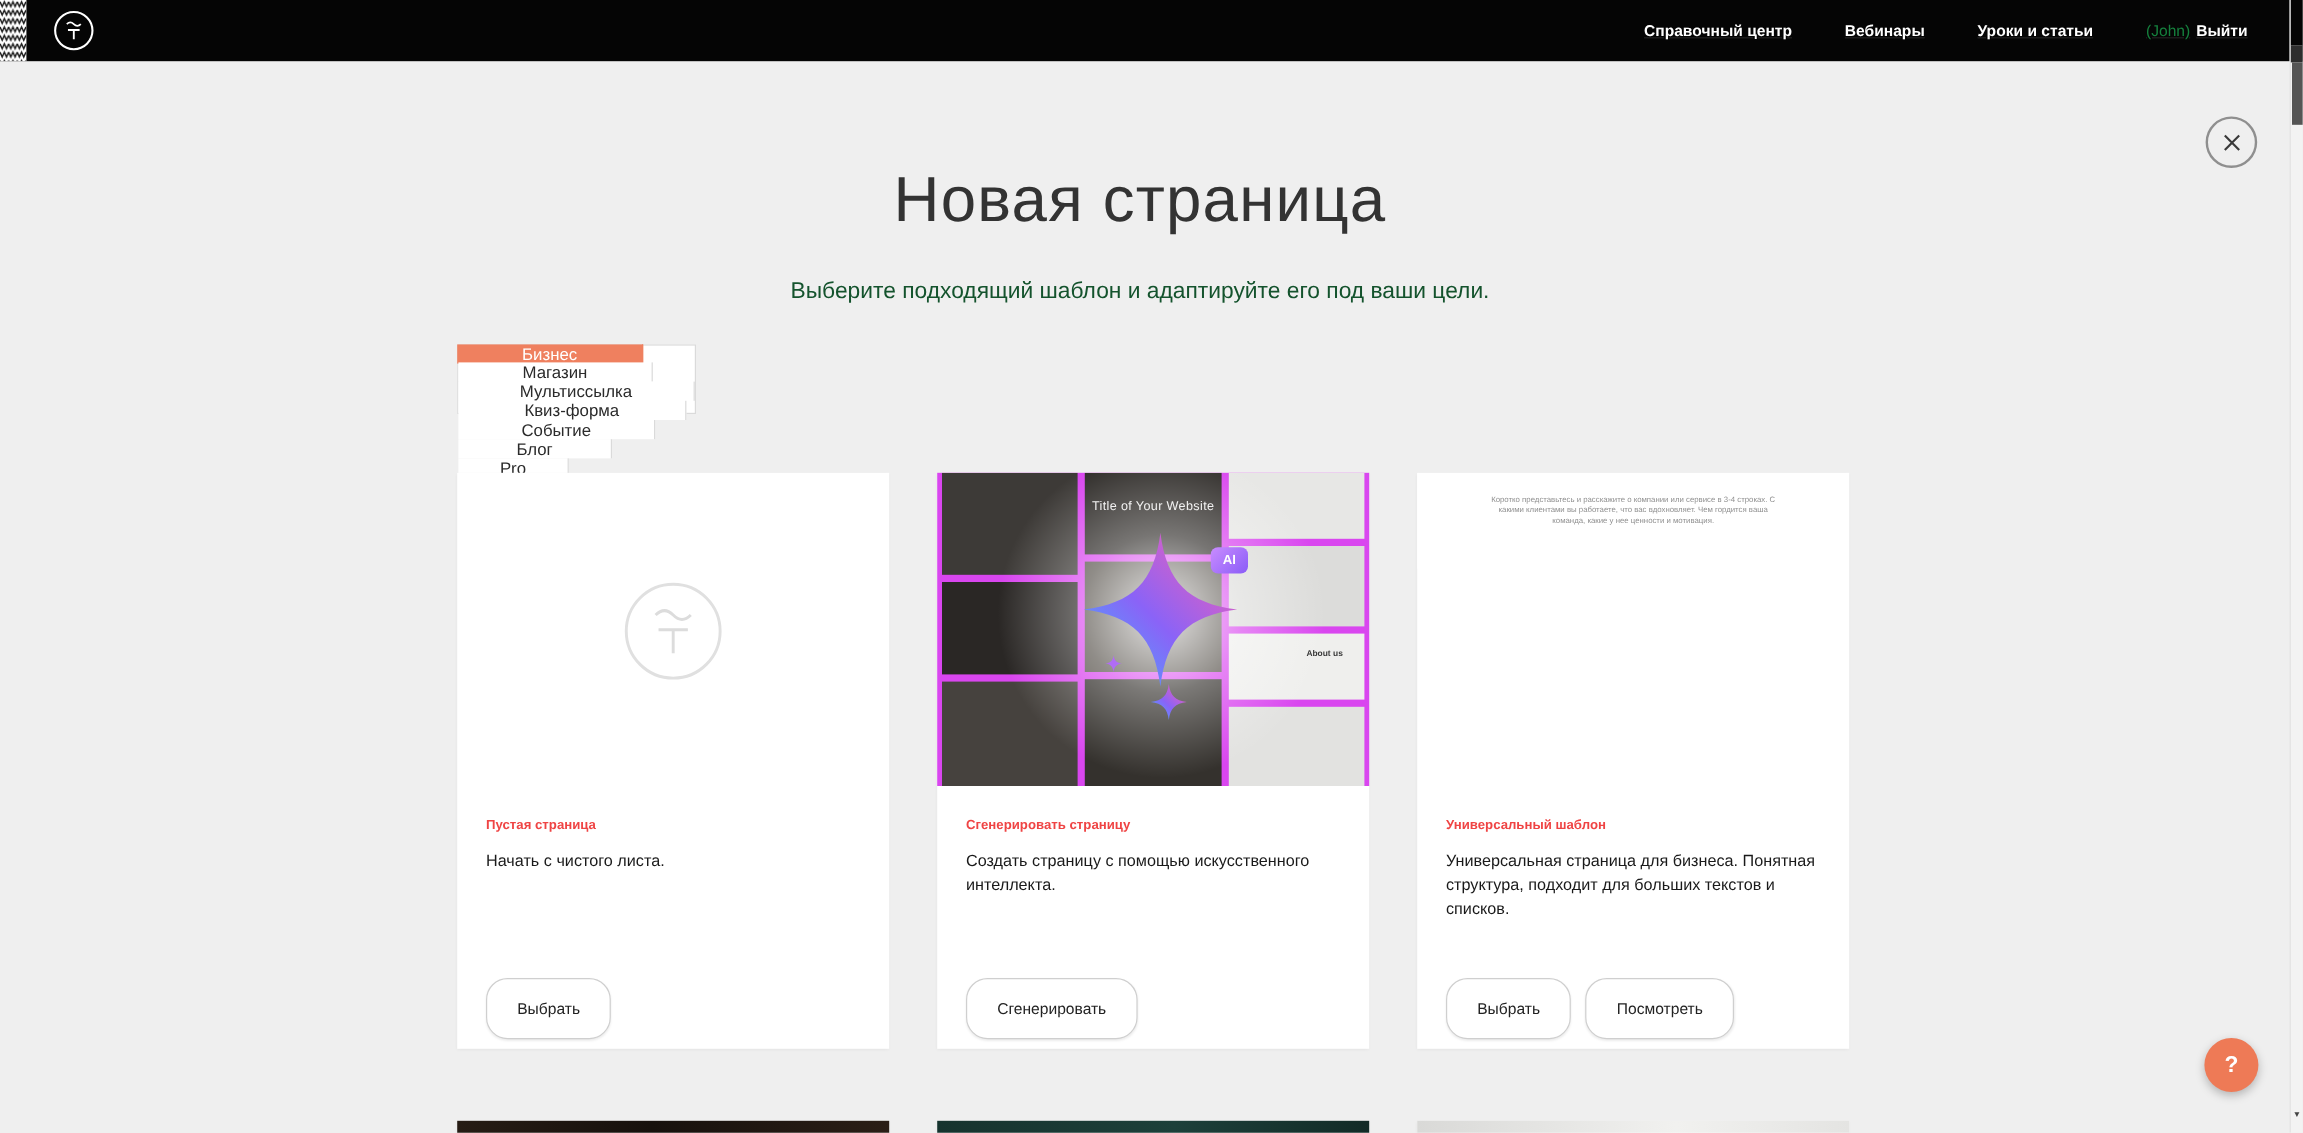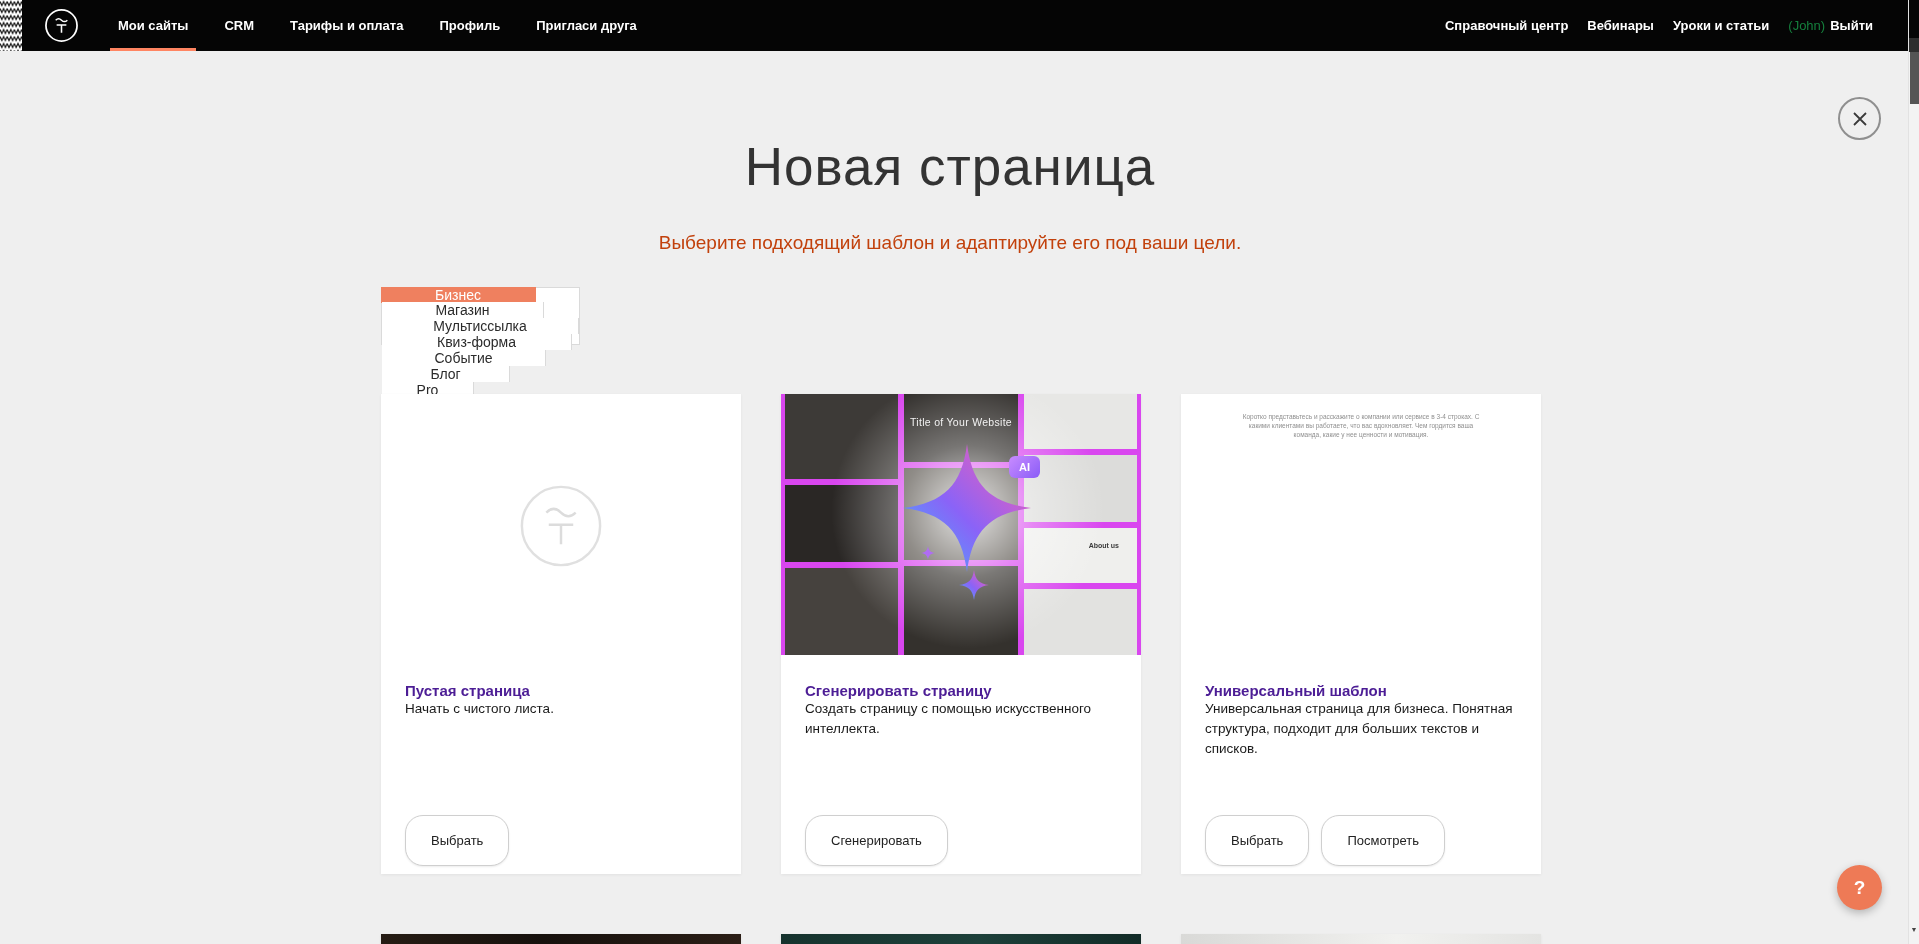--- a/index.html
+++ b/index.html
@@ -10,21 +10,21 @@
   }
 
   
   .topbar {
     position:absolute; left:0; top:0; width:1919px; height:51px;
     background:#050505; display:flex; align-items:stretch; z-index:20;
   }
   .zigzag { position:absolute; left:0; top:0; width:22px; height:51px; background:#fff; }
   .logo { position:absolute; left:44px; top:8px; width:35px; height:35px; }
   .nav-left { display:flex; margin-left:118px; gap:36px; }
-  .nav-right { display:flex; margin-left:auto; margin-right:46px; gap:19px; }
+  .nav-right { display:flex; margin-left:auto; margin-right:46px; gap:44px;text-decoration:underline; }
   .nav-item {
     display:flex; align-items:center; height:51px; position:relative;
     color:#fff; font-size:13px; font-weight:bold; cursor:pointer; white-space:nowrap;
   }
   .nav-item.active::after {
     content:""; position:absolute; left:-8px; right:-8px; bottom:0; height:3px; background:#ff8562;
   }
   .user-name { color:#15803d; font-weight:normal; margin-right:5px; }
 
   
@@ -32,21 +32,21 @@
     position:absolute; left:1838px; top:97px; width:43px; height:43px; border-radius:50%;
     border:2px solid #8f8f8f; background:transparent; display:flex; align-items:center;
     justify-content:center; cursor:pointer; z-index:10;
   }
   .page-title {
     position:absolute; top:136px; left:0; width:1900px; text-align:center;
     font-size:53px; font-weight:300; letter-spacing:1px; color:#333;
   }
   .page-subtitle {
     position:absolute; top:232px; left:0; width:1900px; text-align:center;
-    font-size:19px; font-weight:300; color:#c2410c;
+    font-size:19px; font-weight:300; color:#14532d;
   }
 
   
   .tabs {
     position:absolute; top:287px; left:381px; height:58px; display:flex;
     background:#fff; border:1px solid #dadada;flex-direction:column;
   }
   .tab {
     display:flex; align-items:center; justify-content:center; height:100%;
     border-right:1px solid #dadada; font-size:14px; color:#2b2b2b; cursor:pointer;
@@ -55,21 +55,21 @@
   .tab:last-child { border-right:none; }
   .tab.active { background:#ef805f; color:#fff; border-color:#ef805f; margin:-1px 0 -1px -1px; height:60px; }
 
   
   .cards {
     position:absolute; top:394px; left:381px; display:grid;
     grid-template-columns:repeat(3,360px); grid-auto-rows:480px; column-gap:40px; row-gap:60px;
   }
   .card { position:relative; background:#fff; box-shadow:0 1px 3px rgba(0,0,0,0.06); cursor:pointer; }
   .card-info { position:absolute; left:24px; right:24px; top:288px; }
-  .card-title { font-size:15px; font-weight:bold; color:#4c1d95; }
+  .card-title { font-size:11px; font-weight:bold; color:#ef4444; margin-bottom:14px; }
   .card-desc { font-size:13.5px; line-height:20px; color:#1a1a1a; }
   .card-actions { position:absolute; left:24px; top:421px; display:flex; gap:12px; }
   .pill {
     height:51px; padding:0 25px; border:1px solid #cfcfcf; border-radius:18px; background:#fff;
     font-size:13px; color:#222; cursor:pointer; box-shadow:0 1px 2px rgba(0,0,0,0.08);
     font-family:inherit;
   }
 
   
   .watermark {
@@ -177,37 +177,20 @@
         <rect width="22" height="51" fill="url(#zz)"></rect>
       </svg>
   </div>
   <div class="logo">
     <svg width="35" height="35" viewBox="0 0 36 36" fill="none">
       <circle cx="18" cy="18" r="16" stroke="#fff" stroke-width="1.8"></circle>
       <path d="M12 12.5 q3 -3 6 0 q3 3 6 0" stroke="#fff" stroke-width="1.5" fill="none"></path>
       <path d="M13 17.5 h10 M18 17.5 v8" stroke="#fff" stroke-width="1.6"></path>
     </svg>
   </div>
-  <nav class="nav-left">
-    <div class="nav-item active">
-        <span>Мои сайты</span>
-      </div>
-    <div class="nav-item">
-        <span>CRM</span>
-      </div>
-    <div class="nav-item">
-        <span>Тарифы и оплата</span>
-      </div>
-    <div class="nav-item">
-        <span>Профиль</span>
-      </div>
-    <div class="nav-item">
-        <span>Пригласи друга</span>
-      </div>
-  </nav>
   <nav class="nav-right">
     <div class="nav-item">
         <span>Справочный центр</span>
       </div>
     <div class="nav-item">
         <span>Вебинары</span>
       </div>
     <div class="nav-item">
         <span>Уроки и статьи</span>
       </div>

